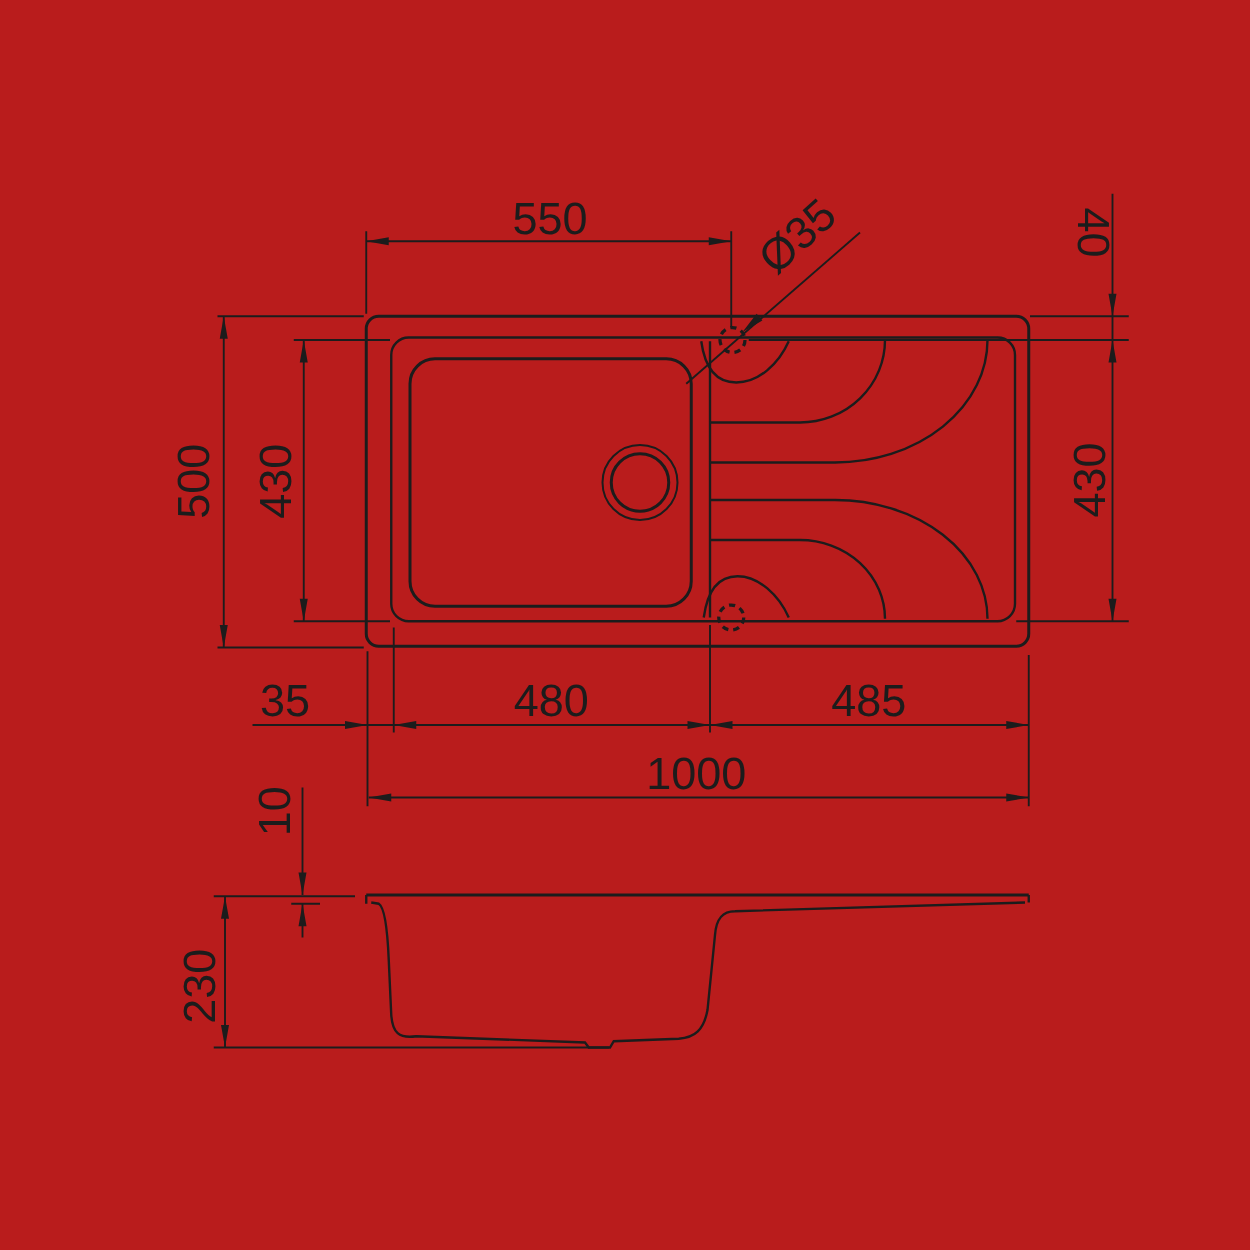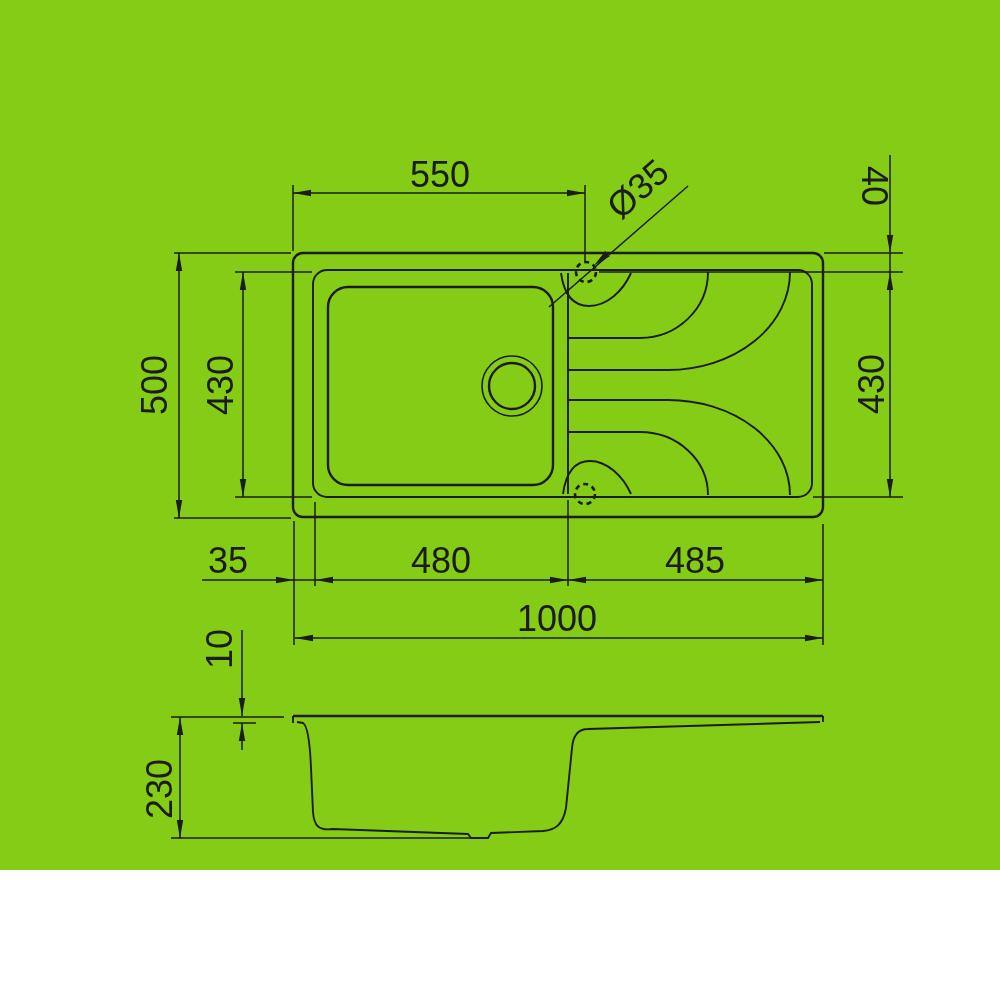--- a/index.html
+++ b/index.html
@@ -1,17 +1,17 @@
 <!DOCTYPE html>
 <html><head>
 <meta charset="utf-8">
 <style>
   html,body{margin:0;padding:0;background:#ffffff;}
   .stage{
-    position:relative;width:1000px;height:870px;background:#84cc16;
+    position:relative;width:1000px;height:1000px;background:#b91c1c;
     font-family:"Liberation Sans", sans-serif;overflow:hidden;
   }
   svg{position:absolute;inset:0;}
   .obj{fill:none;stroke:#1c1c1c;stroke-width:2.4px;}
   .obj-thin{fill:none;stroke:#1c1c1c;stroke-width:1.9px;}
   .dim{fill:none;stroke:#1c1c1c;stroke-width:1.5px;}
   .arr{fill:#1c1c1c;stroke:none;}
   .dash{fill:none;stroke:#1c1c1c;stroke-width:2.6px;stroke-dasharray:5 4;}
   text{fill:#1c1c1c;font-size:36px;font-family:"Liberation Sans", sans-serif;}
   .mid{text-anchor:middle;}

